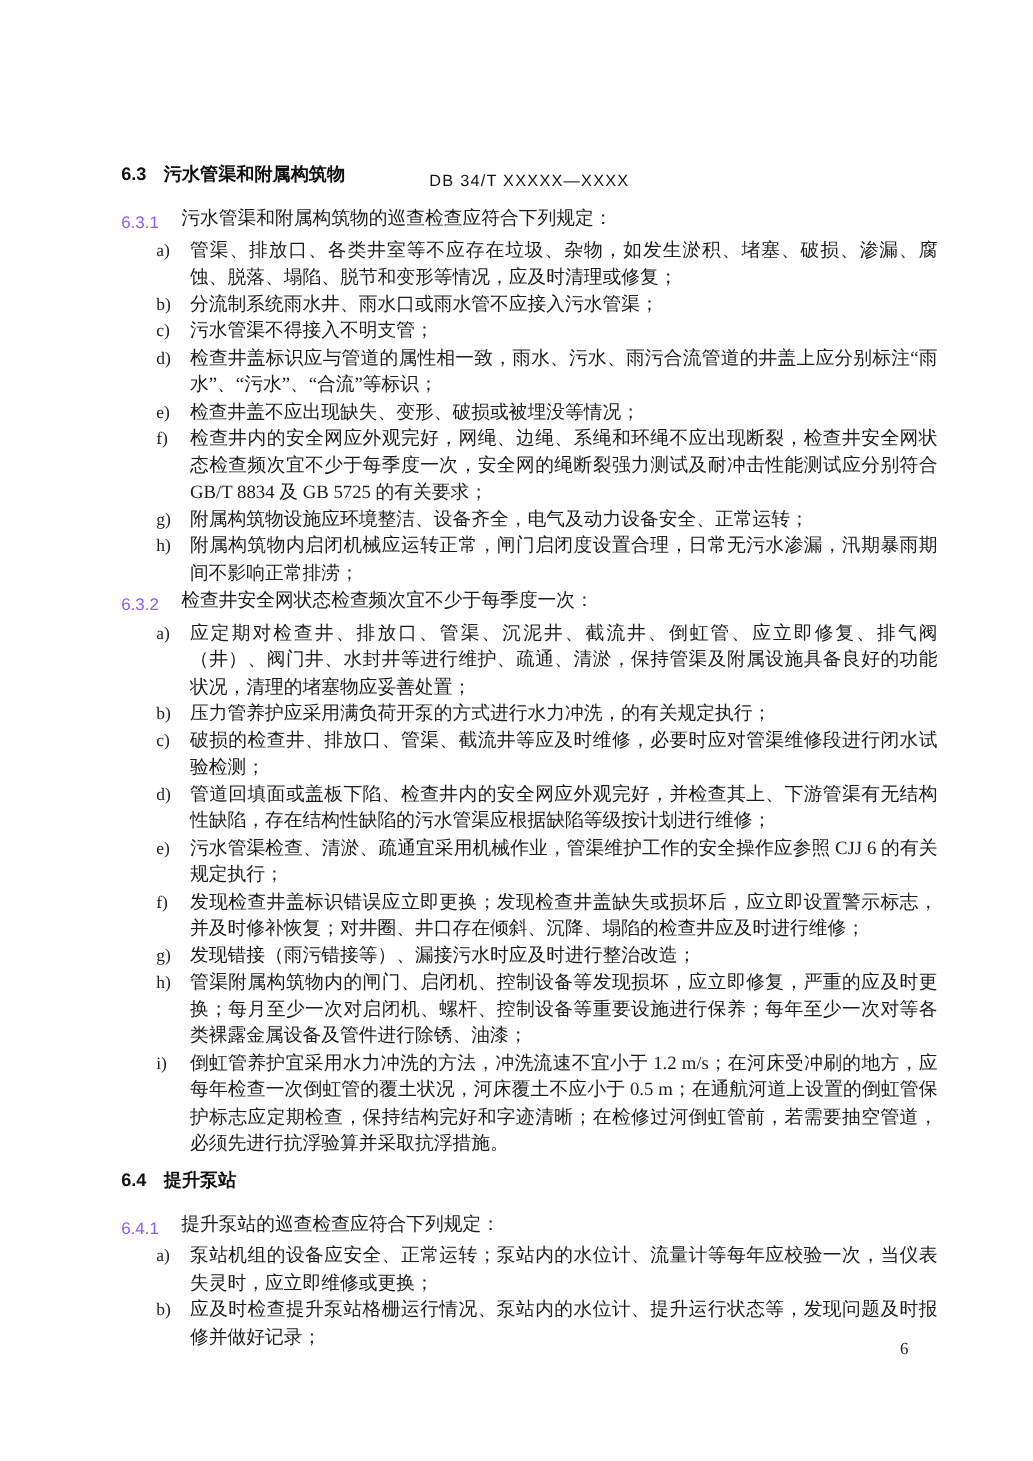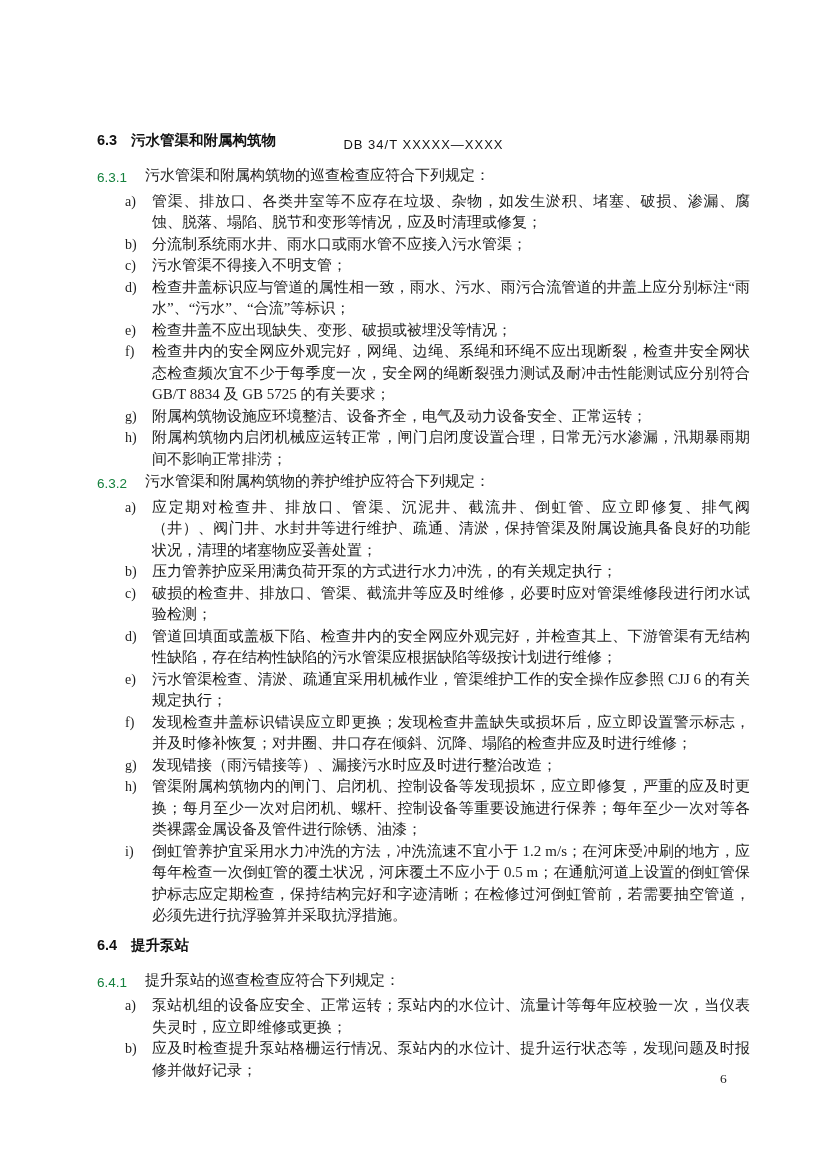--- a/index.html
+++ b/index.html
@@ -24,21 +24,21 @@
     font-family:"Liberation Sans","DejaVu Sans",sans-serif;
     font-weight:bold; font-size:14.5px; line-height:20px;
     margin-bottom:15px; color:#111;
   }
   .section-head.gap-above { margin-top:8px; }
   .section-num { min-width:34px; }
   .clause { margin-bottom:1px; }
   .clause-head { display:flex; margin-bottom:2px; }
   .clause-num {
     font-family:"Liberation Sans","DejaVu Sans",sans-serif;
-    font-size:13.5px; min-width:48px; padding-top:2px; color:#15803d;
+    font-size:13.5px; min-width:48px; padding-top:2px; color:#8b5cf6;
   }
   .clause-text { flex:1; }
   .item { display:flex; }
   .item-label {
     width:55px; padding-left:28px; flex-shrink:0;
     font-size:14px;
   }
   .item-text { flex:1; text-align:justify; }
   .page-num {
     position:absolute; top:1071px; left:720px;
@@ -94,21 +94,21 @@
       </div>
       <div class="item">
         <span class="item-label">h)</span>
         <span class="item-text">附属构筑物内启闭机械应运转正常，闸门启闭度设置合理，日常无污水渗漏，汛期暴雨期间不影响正常排涝；</span>
       </div>
     </div>
 
     <div class="clause">
       <div class="clause-head">
         <span class="clause-num">6.3.2</span>
-        <span class="clause-text">污水管渠和附属构筑物的养护维护应符合下列规定：</span>
+        <span class="clause-text">检查井安全网状态检查频次宜不少于每季度一次：</span>
       </div>
       <div class="item">
         <span class="item-label">a)</span>
         <span class="item-text">应定期对检查井、排放口、管渠、沉泥井、截流井、倒虹管、应立即修复、排气阀（井）、阀门井、水封井等进行维护、疏通、清淤，保持管渠及附属设施具备良好的功能状况，清理的堵塞物应妥善处置；</span>
       </div>
       <div class="item">
         <span class="item-label">b)</span>
         <span class="item-text">压力管养护应采用满负荷开泵的方式进行水力冲洗，的有关规定执行；</span>
       </div>
       <div class="item">

